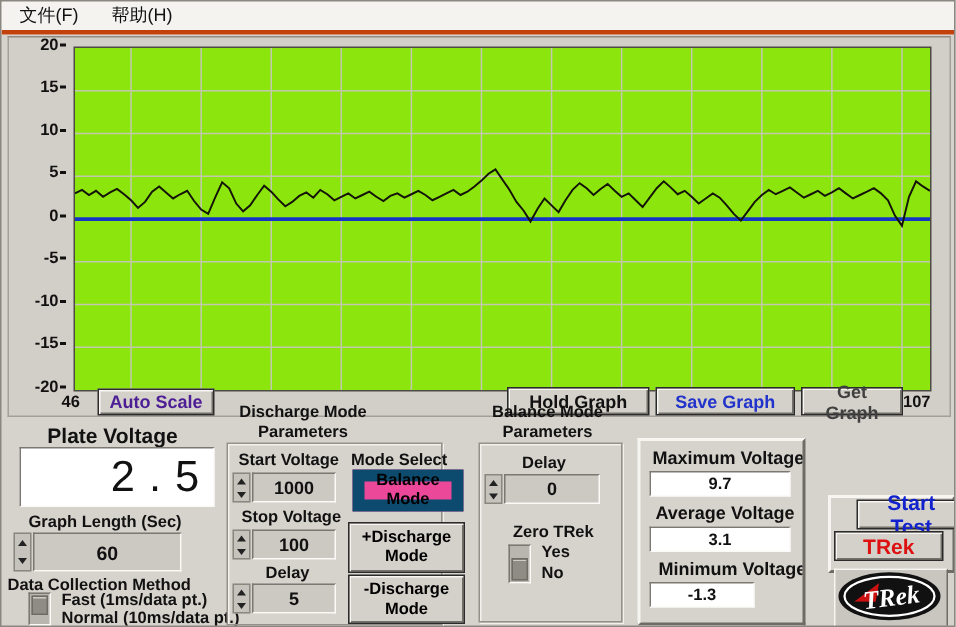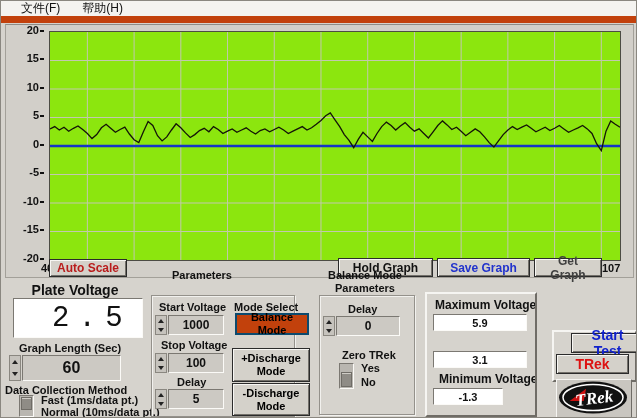--- a/index.html
+++ b/index.html
@@ -1,19 +1,19 @@
 <!DOCTYPE html>
 <html><head>
 <meta charset="utf-8">
 <style>
   html,body{margin:0;padding:0;}
   body{font-family:"Liberation Sans",sans-serif;}
   #app{position:relative;width:637px;height:418px;background:#d6d3cd;border:1px solid #8a8780;box-sizing:border-box;overflow:hidden;color:#111;}
   
-  .menubar{position:absolute;left:0;top:0;width:637px;height:22px;background:#f4f3f0;border-bottom:7px solid #c2410c;display:flex;align-items:center;gap:22px;padding-left:20px;box-sizing:border-box;font-size:12px;}
+  .menubar{position:absolute;left:0;top:0;width:637px;height:22px;background:#f4f3f0;border-bottom:3px solid #c2410c;display:flex;align-items:center;gap:22px;padding-left:12px;box-sizing:border-box;font-size:12px;}
   .menu-item{cursor:default;}
   
   .graph-panel{position:absolute;left:4px;top:23px;width:629px;height:254px;background:#d2cfc9;border:1px solid #a3a099;border-top-color:#8f8c86;box-sizing:border-box;}
   #plot-svg{position:absolute;left:48px;top:30px;border:1px solid #4c4c44;}
   .ytick{position:absolute;width:30px;left:13px;text-align:right;font-size:11px;font-weight:bold;}
   .ytick::after{content:"";display:inline-block;width:4px;border-top:2px solid #111;vertical-align:middle;margin-left:1px;}
   .xtick{position:absolute;font-size:11px;font-weight:bold;}
   .gbtn{position:absolute;background:#d4d1ca;border:1px solid #2b2b2b;box-shadow:inset 1px 1px 0 #f7f6f3,inset -1px -1px 0 #73706a;font-weight:bold;font-size:12px;display:flex;align-items:center;justify-content:center;cursor:pointer;font-family:"Liberation Sans",sans-serif;}
   .raised2{border:2px solid;border-color:#f6f5f2 #6f6c66 #6f6c66 #f6f5f2;}
   .frame{position:absolute;border:1px solid #94918b;box-shadow:inset 1px 1px 0 #f2f1ee, 1px 1px 0 #f2f1ee;}
@@ -72,47 +72,48 @@
   <span class="ytick" style="top:108px">5</span>
   <span class="ytick" style="top:137px">0</span>
   <span class="ytick" style="top:165px">-5</span>
   <span class="ytick" style="top:194px">-10</span>
   <span class="ytick" style="top:222px">-15</span>
   <span class="ytick" style="top:251px">-20</span>
 
   <span class="xtick" style="left:40px;top:261px">46</span>
   <span class="xtick" style="left:601px;top:261px">107</span>
 
-  <button class="gbtn" style="left:48px;top:258px;width:78px;height:18px;color:#b91c1c">Auto Scale</button>
+  <button class="gbtn" style="left:64px;top:258px;width:78px;height:18px;color:#4c1d95">Auto Scale</button>
   <button class="gbtn" style="left:337px;top:257px;width:95px;height:19px;color:#111">Hold Graph</button>
   <button class="gbtn" style="left:436px;top:257px;width:93px;height:19px;color:#2233cc">Save Graph</button>
   <button class="gbtn" style="left:533px;top:257px;width:68px;height:19px;color:#404040">Get Graph</button>
 
   <div class="lbl" style="left:8px;top:281px;width:132px;text-align:center;font-size:14px">Plate Voltage</div>
-  <div class="whitebox" style="left:12px;top:297px;width:130px;height:40px;font-family:Liberation Mono, monospace;font-size:29px;font-weight:normal;justify-content:flex-end;padding-right:10px;letter-spacing:0.32em">2.5</div>
+  <div class="whitebox" style="left:12px;top:297px;width:130px;height:40px;font-family:Liberation Sans, sans-serif;font-size:29px;font-weight:normal;justify-content:flex-end;padding-right:0;letter-spacing:0.32em">2.5</div>
 
   <div class="lbl" style="left:18px;top:341px;font-weight:bold">Graph Length (Sec)</div>
   <div class="spin" style="left:8px;top:354px;height:26px">
       <div>
         <span class="tri-up"></span>
       </div>
       <div>
         <span class="tri-dn"></span>
       </div>
     </div>
-  <div class="numbox" style="left:21px;top:354px;width:99px;height:26px;font-size:16px">60</div>
+  <div class="numbox" style="left:21px;top:354px;width:99px;height:26px;font-size:13px">60</div>
 
   <div class="lbl" style="left:4px;top:383px">Data Collection Method</div>
   <div class="switch" style="left:18px;top:394px;height:22px">
       <span class="knob" style="top:1px"></span>
     </div>
   <div class="lbl" style="left:40px;top:393px">Fast (1ms/data pt.)</div>
   <div class="lbl" style="left:40px;top:405px">Normal (10ms/data pt.)</div>
 
   <div class="title2" style="left:146px;top:268px;width:110px">
+    <div>Discharge Mode</div>
     <div>Parameters</div>
   </div>
   <div class="frame" style="left:150px;top:294px;width:142px;height:120px"></div>
 
   <div class="lbl" style="left:158px;top:300px">Start Voltage</div>
   <div class="spin" style="left:154px;top:314px;height:20px">
       <div>
         <span class="tri-up"></span>
       </div>
       <div>
@@ -137,21 +138,21 @@
       <div>
         <span class="tri-up"></span>
       </div>
       <div>
         <span class="tri-dn"></span>
       </div>
     </div>
   <div class="numbox" style="left:167px;top:388px;width:56px;height:20px">5</div>
 
   <div class="lbl" style="left:233px;top:300px">Mode Select</div>
-  <button class="modebtn" style="left:234px;top:312px;width:74px;height:22px;background:#c2410c;border:2px solid #0c4a6e">
+  <button class="modebtn" style="left:234px;top:312px;width:74px;height:28px;background:#ec4899;border:8px solid #0c4a6e">
     <span>Balance</span>
     <span>Mode</span>
   </button>
   <button class="modebtn" style="left:231px;top:347px;width:78px;height:34px;background:#d4d1ca;border:1px solid #2b2b2b;box-shadow:inset 1px 1px 0 #f7f6f3,inset -1px -1px 0 #73706a">
     <span>+Discharge</span>
     <span>Mode</span>
   </button>
   <button class="modebtn" style="left:231px;top:382px;width:78px;height:33px;background:#d4d1ca;border:1px solid #2b2b2b;box-shadow:inset 1px 1px 0 #f7f6f3,inset -1px -1px 0 #73706a">
     <span>-Discharge</span>
     <span>Mode</span>
@@ -176,21 +177,22 @@
 
   <div class="lbl" style="left:341px;top:348px">Zero TRek</div>
   <div class="switch" style="left:338px;top:362px;height:26px">
       <span class="knob" style="bottom:1px"></span>
     </div>
   <div class="lbl" style="left:360px;top:361px">Yes</div>
   <div class="lbl" style="left:360px;top:375px">No</div>
 
   <div class="raised2" style="position:absolute;left:424px;top:291px;width:108px;height:121px;overflow:hidden;background:#d6d3cd">
     <div class="lbl" style="left:8px;top:4px;font-size:12px">Maximum Voltage</div>
-    <div class="whitebox" style="left:6px;top:20px;width:94px;height:17px">5.9</div>
+    <div class="whitebox" style="left:6px;top:20px;width:94px;height:17px">9.7</div>
+    <div class="lbl" style="left:10px;top:41px;font-size:12px">Average Voltage</div>
     <div class="whitebox" style="left:6px;top:57px;width:94px;height:17px">3.1</div>
     <div class="lbl" style="left:12px;top:78px;font-size:12px">Minimum Voltage</div>
     <div class="whitebox" style="left:6px;top:94px;width:70px;height:17px">-1.3</div>
   </div>
 
   <div class="raised2" style="position:absolute;left:551px;top:329px;width:81px;height:48px;background:#d6d3cd">
     <button class="gbtn" style="left:17px;top:1px;width:73px;height:20px;color:#1122cc;font-size:14px">Start Test</button>
     <button class="gbtn" style="left:2px;top:22px;width:73px;height:20px;color:#dd1111;font-size:14px">TRek</button>
   </div>
 

